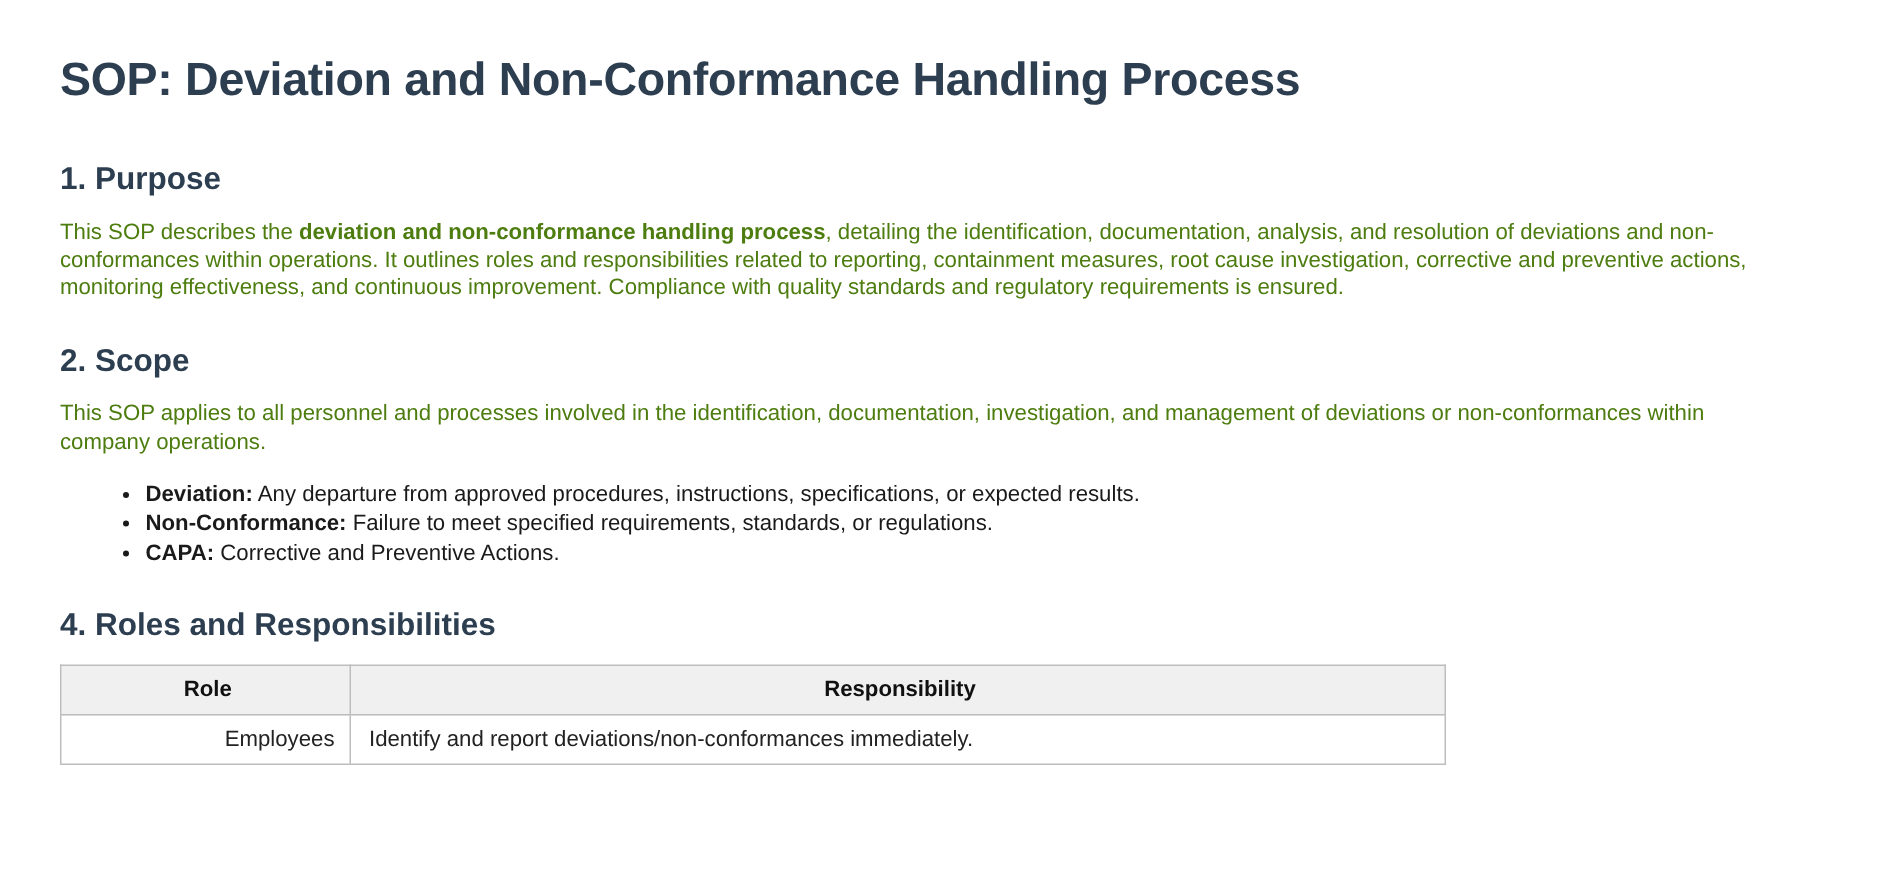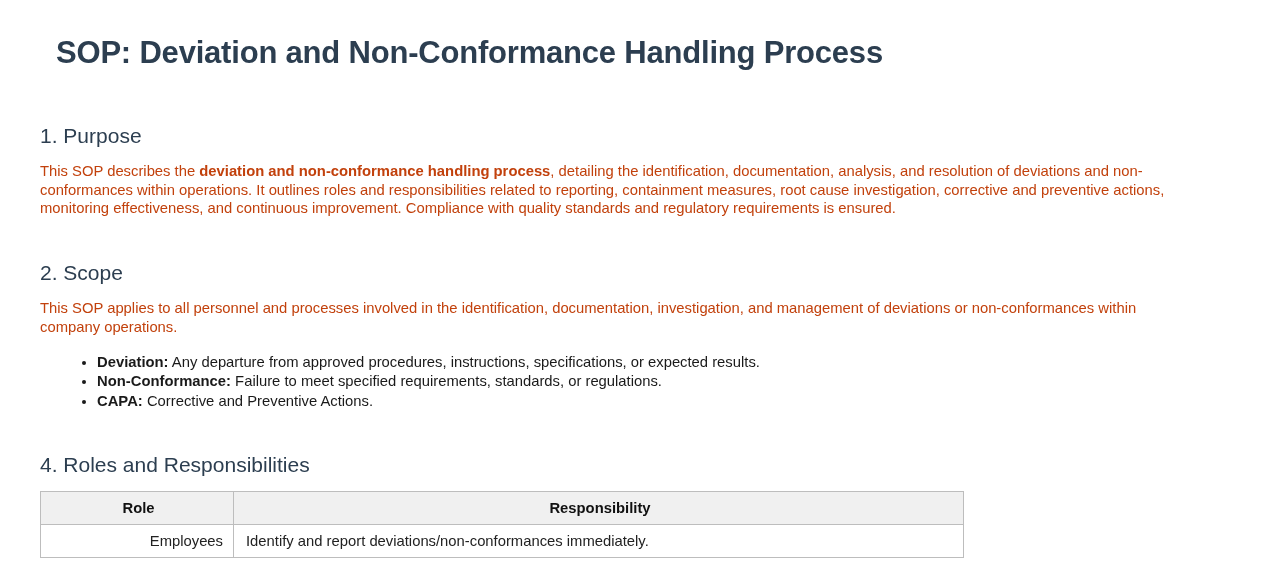--- a/index.html
+++ b/index.html
@@ -15,37 +15,37 @@
     color: #222222;
   }
   .page {
     padding: 28px 40px 0 40px;
     box-sizing: border-box;
   }
   h1.doc-title {
     font-size: 31px;
     line-height: 1.2;
     color: #2c3e50;
-    margin: 0 0 0 16px;
+    margin: 0 0 0 0;
     padding: 6px 0 10px 0;
     font-weight: bold;
     letter-spacing: -0.2px;
   }
   h2.section-heading {
     font-size: 21px;
     color: #2c3e50;
-    font-weight: normal;
-    margin: 42px 0 14px 0;
+    font-weight: bold;
+    margin: 26px 0 14px 0;
     line-height: 1.2;
   }
   p.body-text {
     font-size: 14.8px;
     line-height: 1.25;
     margin: 0 0 0 0;
-    color: #c2410c;
+    color: #4d7c0f;
     max-width: 1160px;
   }
   p.body-text.scope {
     max-width: 1145px;
   }
   .strong {
     font-weight: bold;
   }
   ul.def-list {
     margin: 17px;

